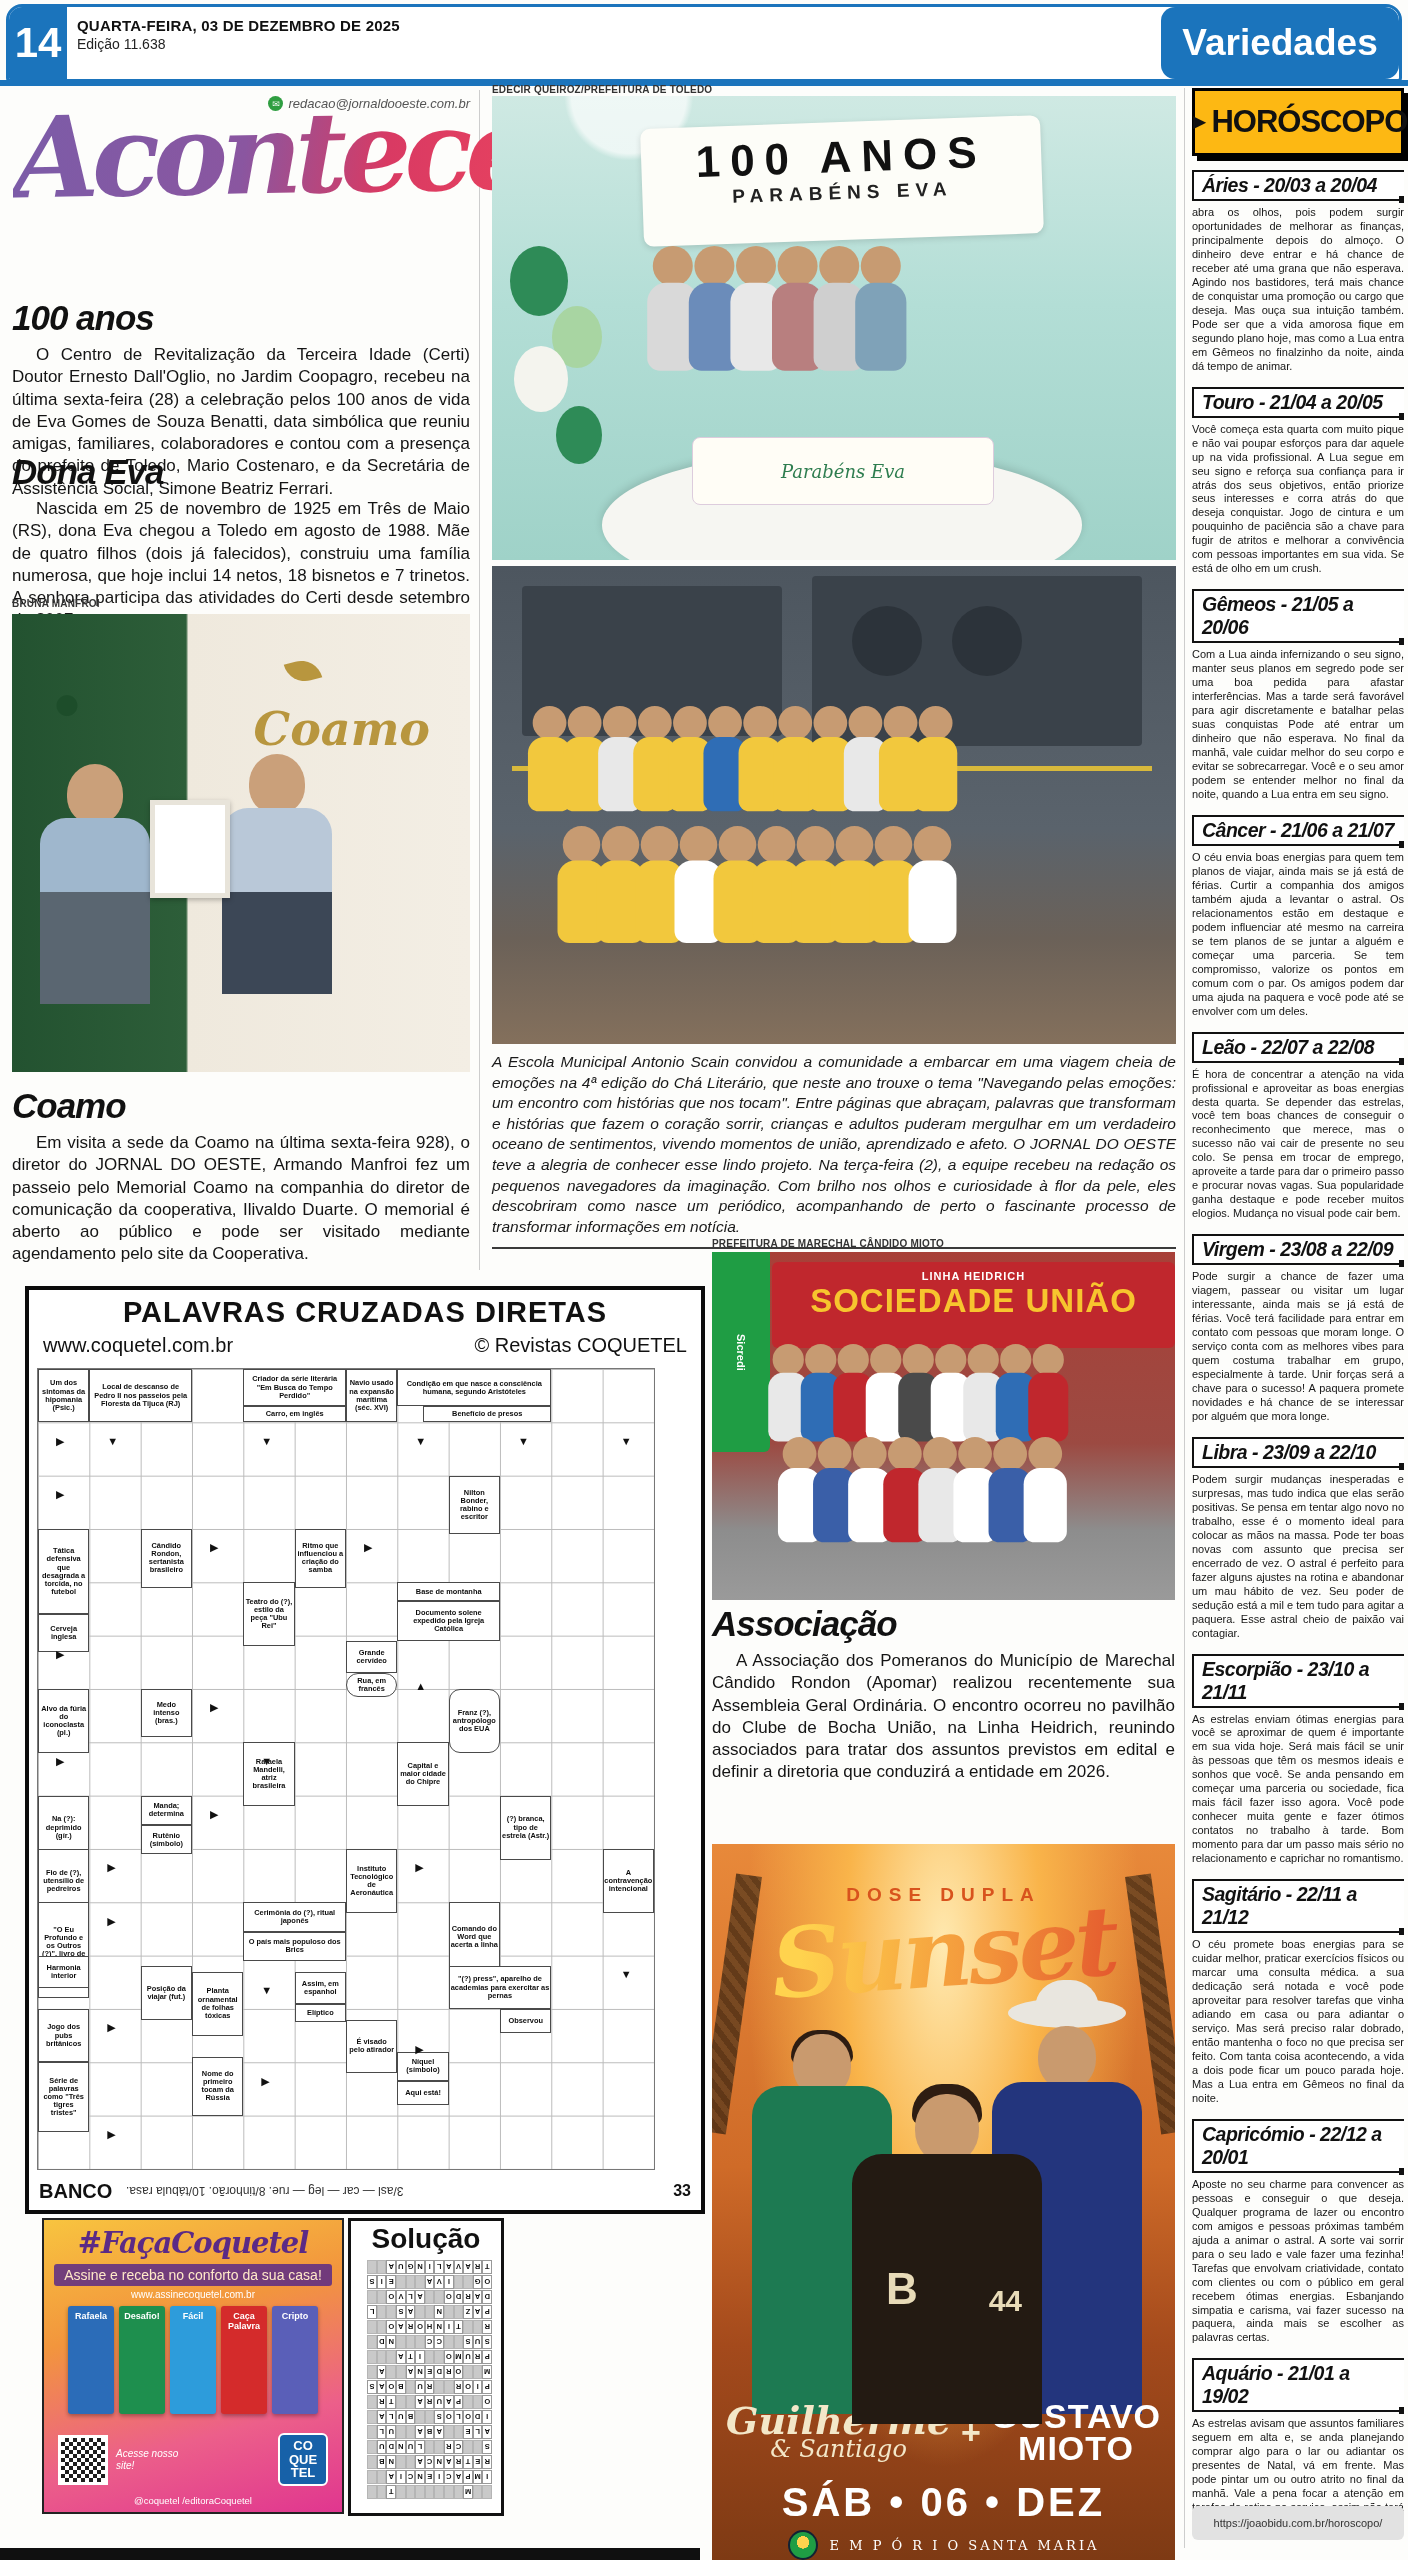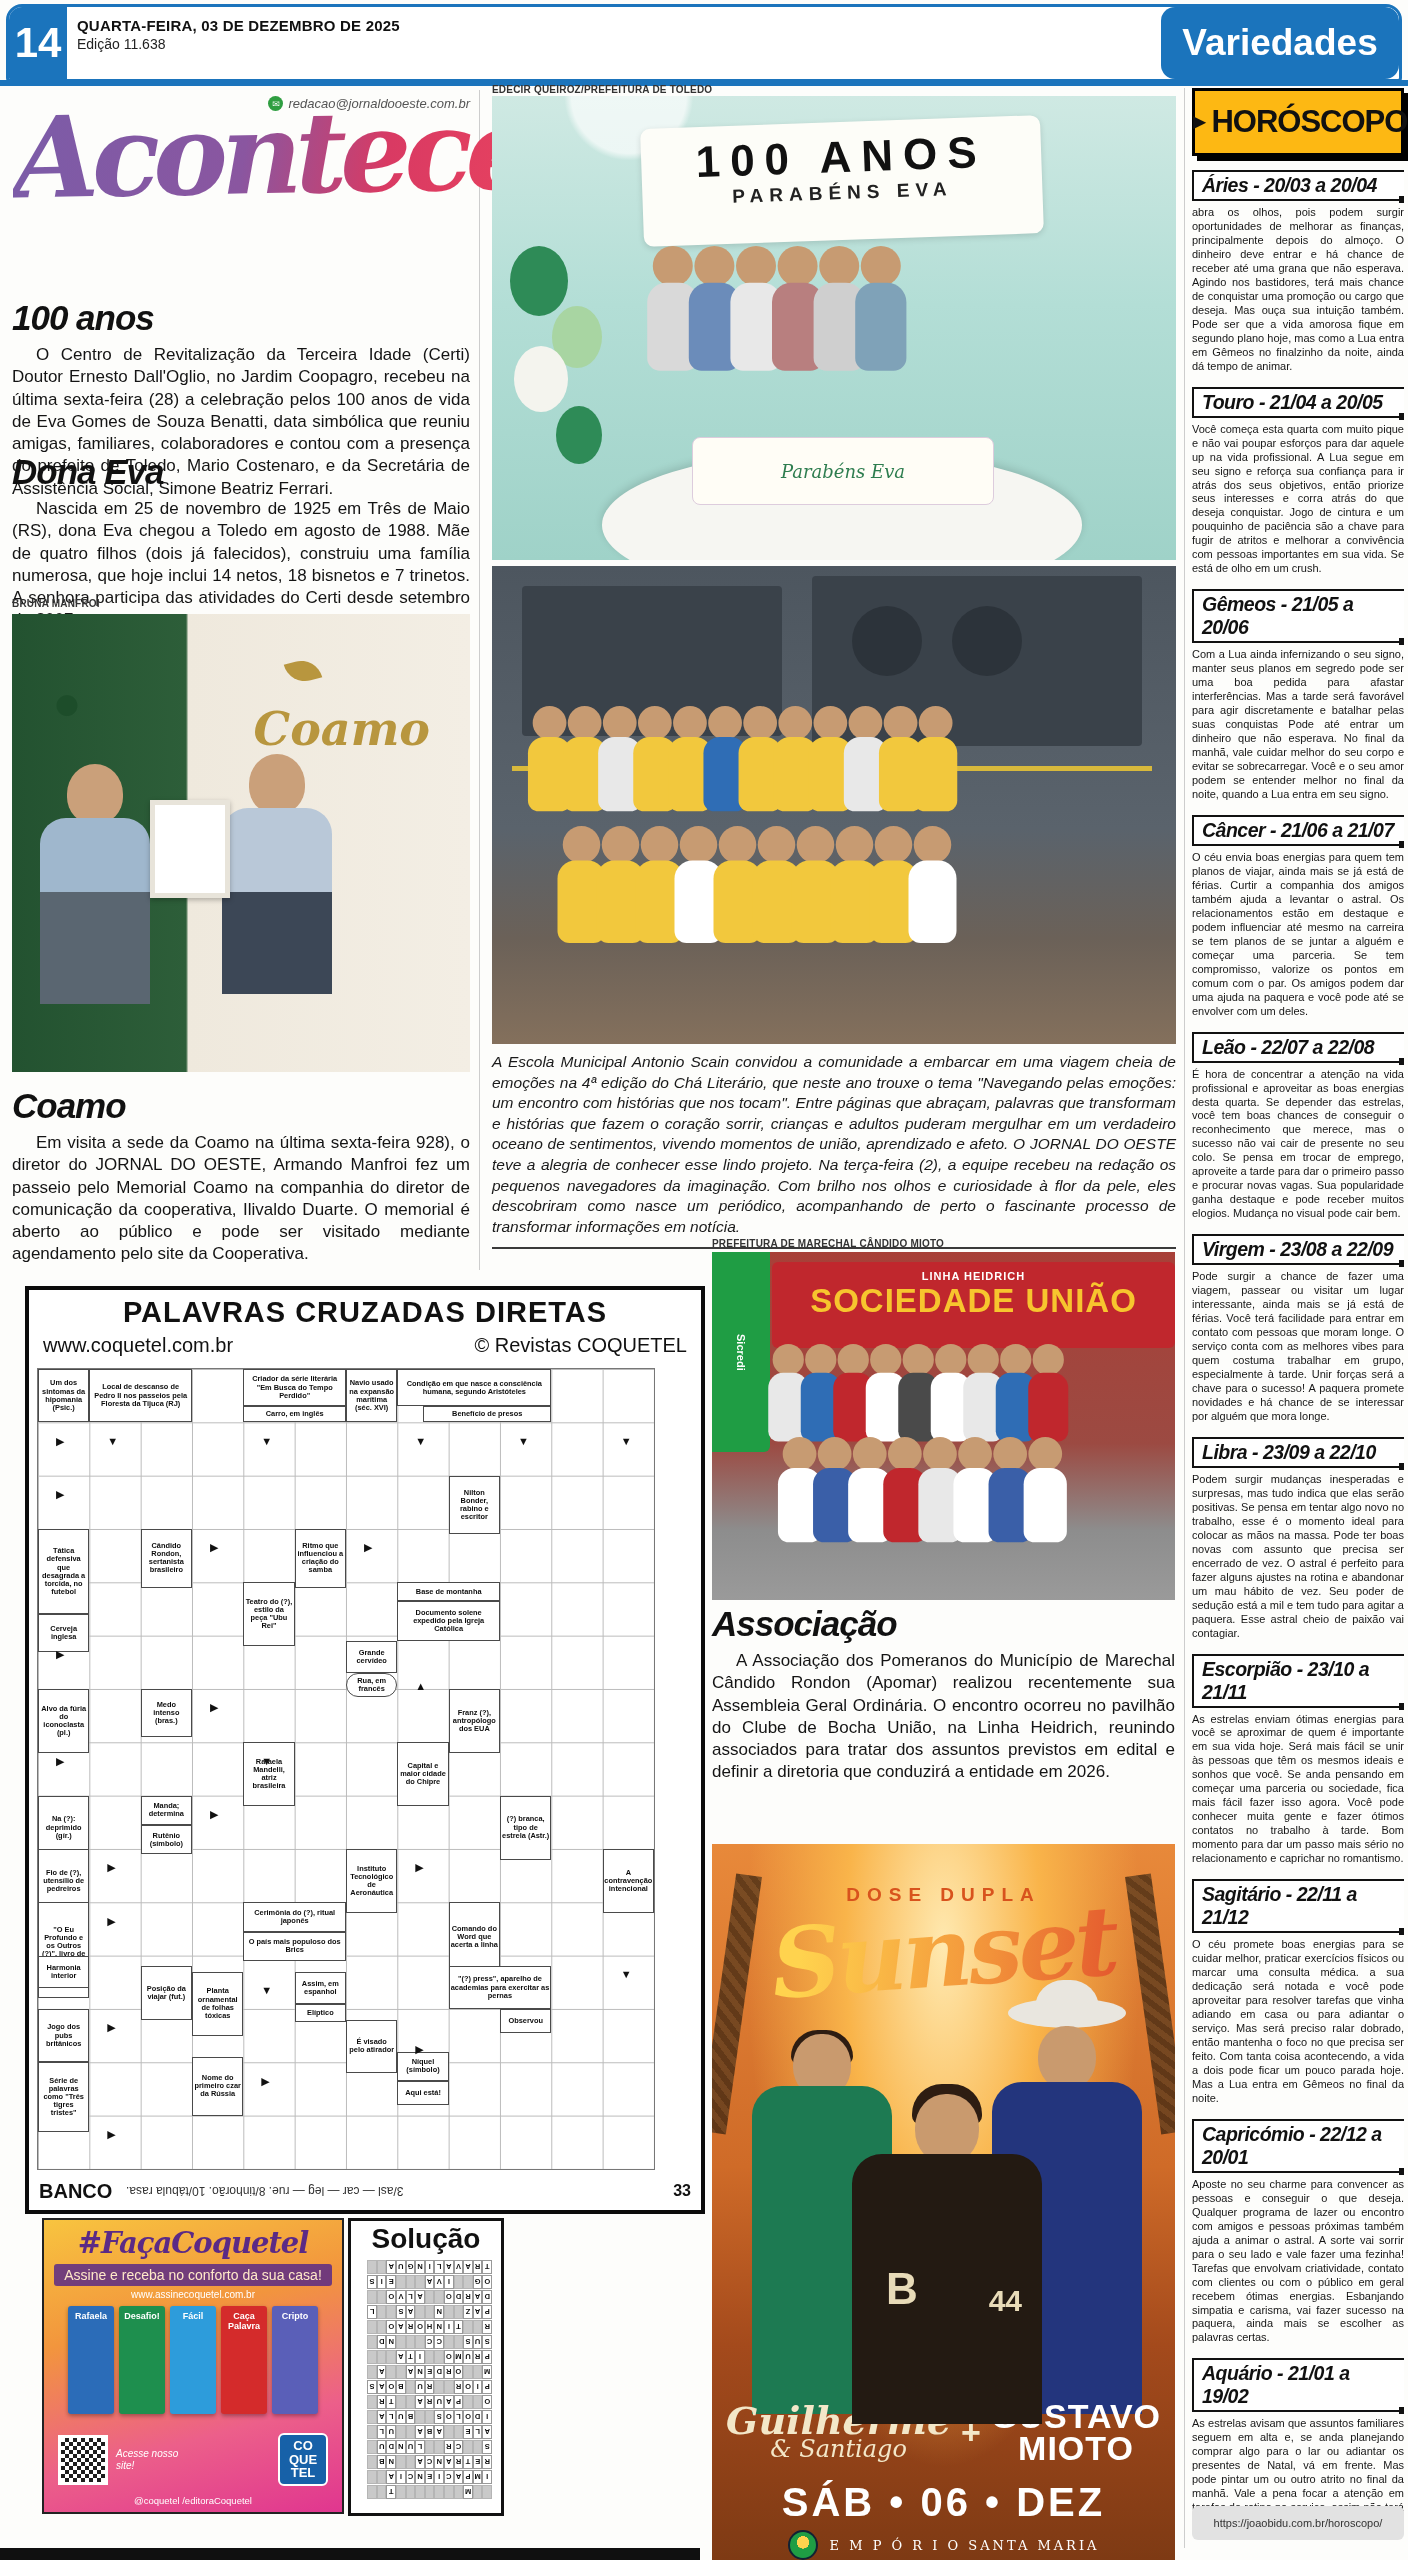--- a/index.html
+++ b/index.html
@@ -339,21 +339,21 @@
         <div class="clue" style="left: 102.667px; top: 160px; width: 51.3333px; height: 58.6667px;">Cândido Rondon, sertanista brasileiro</div>
         <div class="clue" style="left: 256.667px; top: 160px; width: 51.3333px; height: 58.6667px;">Ritmo que influenciou a criação do samba</div>
         <div class="clue" style="left: 205.333px; top: 213.333px; width: 51.3333px; height: 64px;">Teatro do (?), estilo da peça "Ubu Rei"</div>
         <div class="clue" style="left: 359.333px; top: 213.333px; width: 102.667px; height: 18.6667px;">Base de montanha</div>
         <div class="clue" style="left: 359.333px; top: 232px; width: 102.667px; height: 40px;">Documento solene expedido pela Igreja Católica</div>
         <div class="clue" style="left: 0px; top: 245.333px; width: 51.3333px; height: 37.3333px;">Cerveja inglesa</div>
         <div class="clue" style="left: 308px; top: 272px; width: 51.3333px; height: 32px;">Grande cervídeo</div>
         <div class="clue" style="left: 308px; top: 304px; width: 51.3333px; height: 24px; border-radius: 12px;">Rua, em francês</div>
         <div class="clue" style="left: 0px; top: 320px; width: 51.3333px; height: 64px;">Alvo da fúria do iconoclasta (pl.)</div>
         <div class="clue" style="left: 102.667px; top: 320px; width: 51.3333px; height: 48px;">Medo intenso (bras.)</div>
-        <div class="clue" style="left: 410.667px; top: 320px; width: 51.3333px; height: 64px;">Franz (?), antropólogo dos EUA</div>
+        <div class="clue" style="left: 410.667px; top: 320px; width: 51.3333px; height: 64px; border-radius: 11px;">Franz (?), antropólogo dos EUA</div>
         <div class="clue" style="left: 205.333px; top: 373.333px; width: 51.3333px; height: 64px;">Rafaela Mandelli, atriz brasileira</div>
         <div class="clue" style="left: 359.333px; top: 373.333px; width: 51.3333px; height: 64px;">Capital e maior cidade do Chipre</div>
         <div class="clue" style="left: 0px; top: 426.667px; width: 51.3333px; height: 64px;">Na (?): deprimido (gír.)</div>
         <div class="clue" style="left: 102.667px; top: 426.667px; width: 51.3333px; height: 29.3333px;">Manda; determina</div>
         <div class="clue" style="left: 102.667px; top: 456px; width: 51.3333px; height: 29.3333px;">Rutênio (símbolo)</div>
         <div class="clue" style="left: 462px; top: 426.667px; width: 51.3333px; height: 64px;">(?) branca, tipo de estrela (Astr.)</div>
         <div class="clue" style="left: 0px; top: 480px; width: 51.3333px; height: 64px;">Fio de (?), utensílio de pedreiros</div>
         <div class="clue" style="left: 308px; top: 480px; width: 51.3333px; height: 64px;">Instituto Tecnológico de Aeronáutica</div>
         <div class="clue" style="left: 564.667px; top: 480px; width: 51.3333px; height: 64px;">A contravenção intencional</div>
         <div class="clue" style="left: 0px; top: 533.333px; width: 51.3333px; height: 96px;">"O Eu Profundo e os Outros (?)", livro de Fernando Pessoa</div>
@@ -363,21 +363,21 @@
         <div class="clue" style="left: 0px; top: 586.667px; width: 51.3333px; height: 32px;">Harmonia interior</div>
         <div class="clue" style="left: 102.667px; top: 597.333px; width: 51.3333px; height: 53.3333px;">Posição da viajar (fut.)</div>
         <div class="clue" style="left: 154px; top: 602.667px; width: 51.3333px; height: 64px;">Planta ornamental de folhas tóxicas</div>
         <div class="clue" style="left: 256.667px; top: 602.667px; width: 51.3333px; height: 32px;">Assim, em espanhol</div>
         <div class="clue" style="left: 256.667px; top: 634.667px; width: 51.3333px; height: 18.6667px;">Elíptico</div>
         <div class="clue" style="left: 410.667px; top: 597.333px; width: 102.667px; height: 42.6667px;">"(?) press", aparelho de academias para exercitar as pernas</div>
         <div class="clue" style="left: 462px; top: 640px; width: 51.3333px; height: 24px;">Observou</div>
         <div class="clue" style="left: 0px; top: 640px; width: 51.3333px; height: 53.3333px;">Jogo dos pubs britânicos</div>
         <div class="clue" style="left: 308px; top: 650.667px; width: 51.3333px; height: 53.3333px;">É visado pelo atirador</div>
         <div class="clue" style="left: 0px; top: 693.333px; width: 51.3333px; height: 69.3333px;">Série de palavras como "Três tigres tristes"</div>
-        <div class="clue" style="left: 154px; top: 688px; width: 51.3333px; height: 58.6667px;">Nome do primeiro czar da Rússia</div>
+        <div class="clue" style="left: 154px; top: 688px; width: 51.3333px; height: 58.6667px;">Nome do primeiro tocam da Rússia</div>
         <div class="clue" style="left: 359.333px; top: 682.667px; width: 51.3333px; height: 29.3333px;">Níquel (símbolo)</div>
         <div class="clue" style="left: 359.333px; top: 712px; width: 51.3333px; height: 24px;">Aqui está!</div>
         <div class="xw-arrow" style="left: 17.9667px; top: 66.6667px;">▶</div>
         <div class="xw-arrow" style="left: 69.3px; top: 66.6667px;">▼</div>
         <div class="xw-arrow" style="left: 223.3px; top: 66.6667px;">▼</div>
         <div class="xw-arrow" style="left: 377.3px; top: 66.6667px;">▼</div>
         <div class="xw-arrow" style="left: 479.967px; top: 66.6667px;">▼</div>
         <div class="xw-arrow" style="left: 582.633px; top: 66.6667px;">▼</div>
         <div class="xw-arrow" style="left: 17.9667px; top: 120px;">▶</div>
         <div class="xw-arrow" style="left: 171.967px; top: 173.333px;">▶</div>

